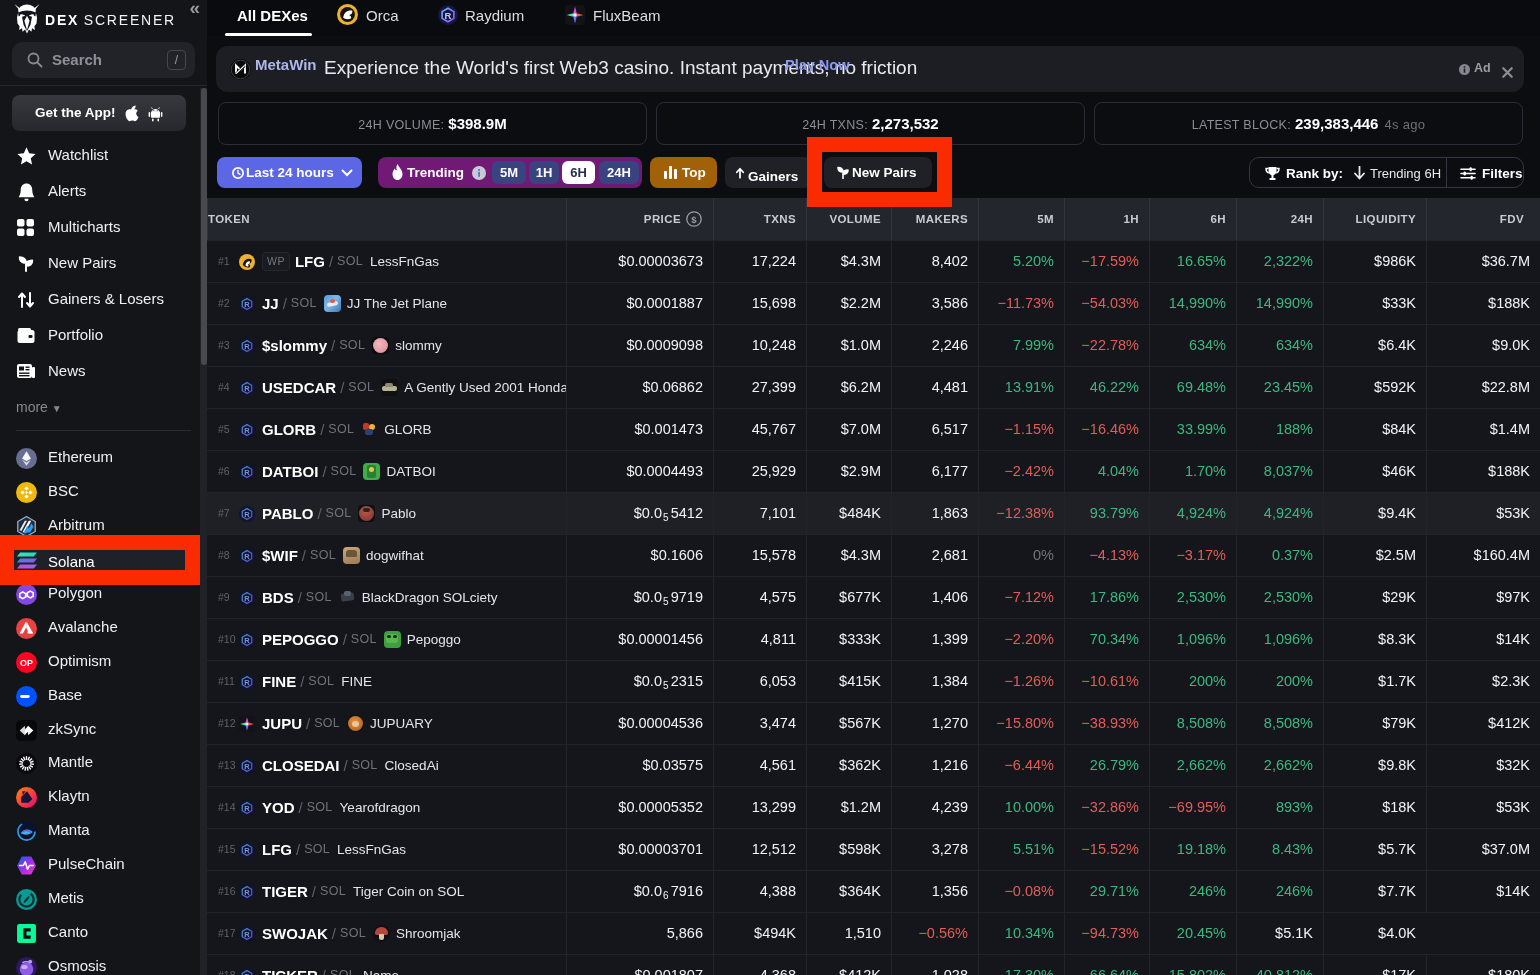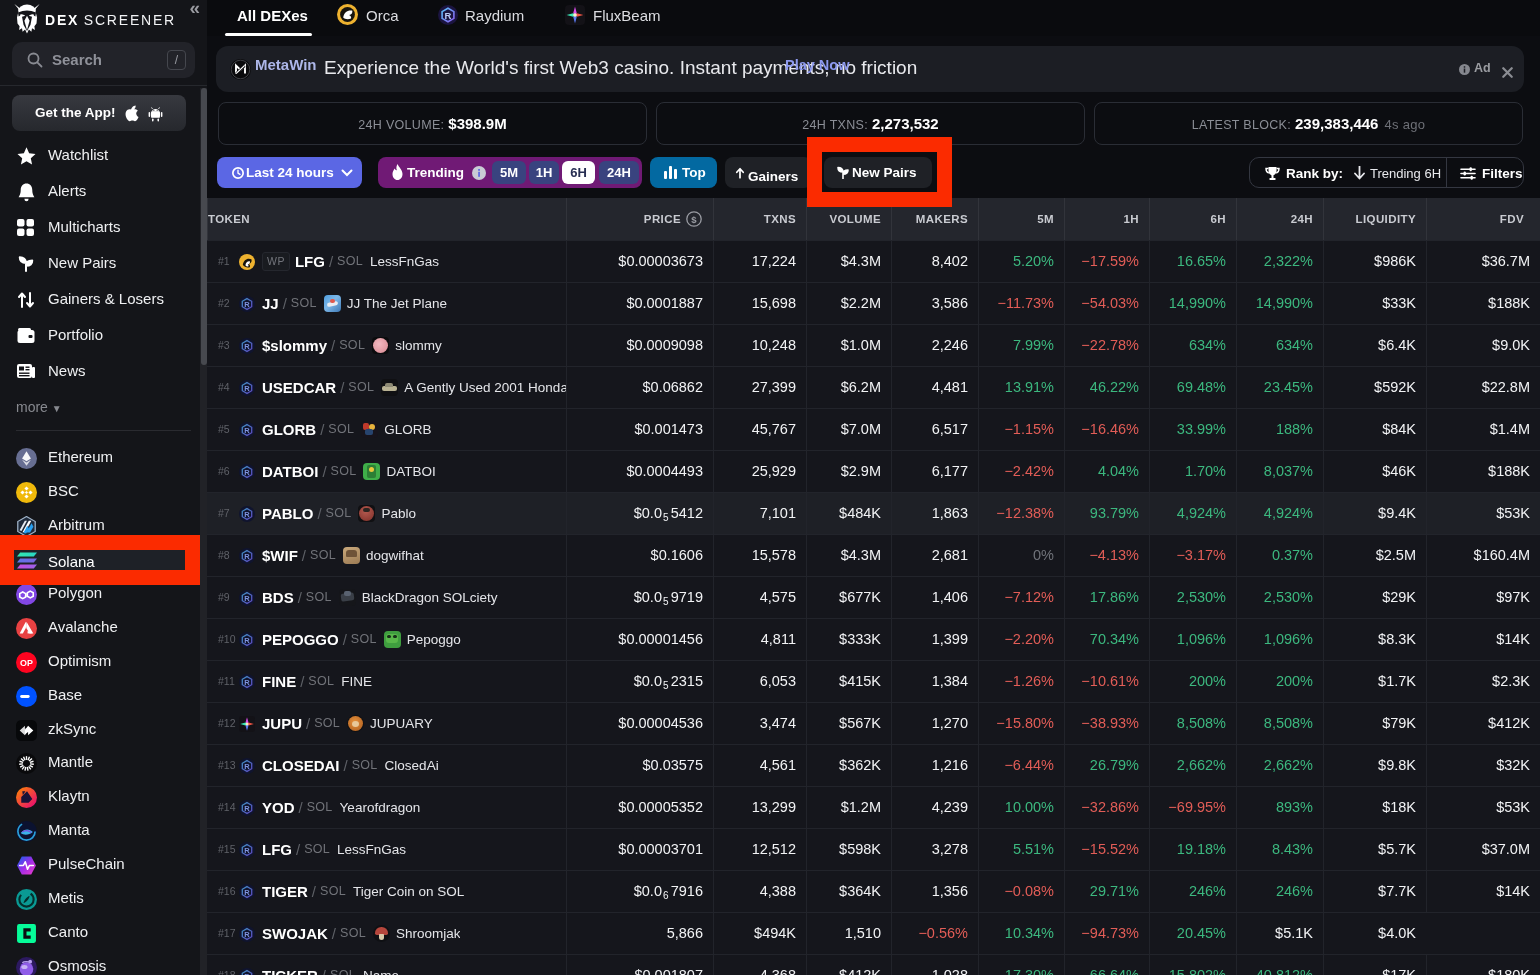--- a/index.html
+++ b/index.html
@@ -50,21 +50,21 @@
 #banner .cl { position:absolute; left:1286px; top:18px; }
 .statbox { position:absolute; top:66px; width:429px; height:43px; border:1px solid #2a2d35; border-radius:8px; }
 .statbox .in { position:absolute; left:0; right:0; top:12px; text-align:center; font-size:12.5px; color:#8b8e96; letter-spacing:.3px; white-space:nowrap; }
 .statbox .in b { font-size:15px; color:#fff; margin-left:4px; letter-spacing:0; }
 .statbox .ago { color:#6e7077; font-size:13px; margin-left:6px; }
 
 .fbtn { position:absolute; top:121px; height:31px; border-radius:8px; font-size:14px; font-weight:700; color:#fff; white-space:nowrap; }
 #f-last { left:10px; width:145px; background:#5b67e4; }
 #f-trend { left:171px; width:264px; background:#701a75; }
 .pill { position:absolute; top:4px; height:23px; border-radius:6px; background:#39437f; color:#fff; font-size:13px; font-weight:700; text-align:center; line-height:23px; }
-#f-top { left:443px; width:67px; background:#0369a1; }
+#f-top { left:443px; width:67px; background:#a16207; }
 #f-gain { left:518px; width:87px; background:#1f2126; }
 #f-new { left:617px; width:108px; background:#1f2126; }
 #f-rank { position:absolute; left:1042px; top:121px; width:275px; height:31px; border:1px solid #343741; border-radius:10px; }
 #f-rank .sep { position:absolute; left:196px; top:0px; width:1px; height:29px; background:#343741; }
 .fbtn .ic, #f-rank .ic { position:absolute; }
 .ftxt { position:absolute; font-size:13.5px; font-weight:700; color:#fff; white-space:nowrap; }
 
 #ann-new { position:absolute; left:600px; top:101px; width:145px; height:70px; border:15px solid #fb2b00; z-index:9; }
 
 #table { position:absolute; left:0; top:162px; width:1333px; }

